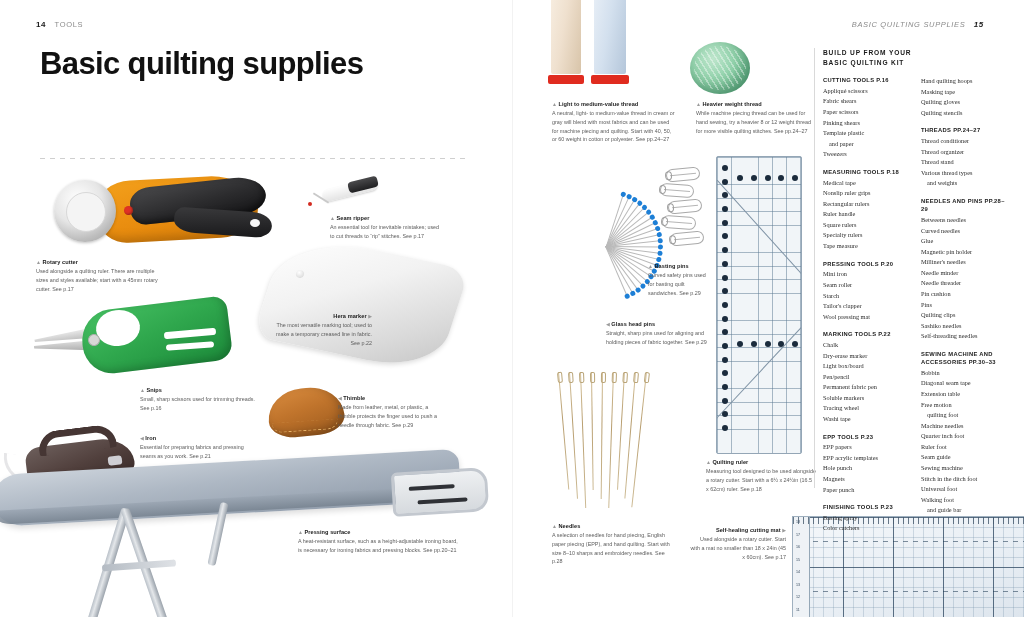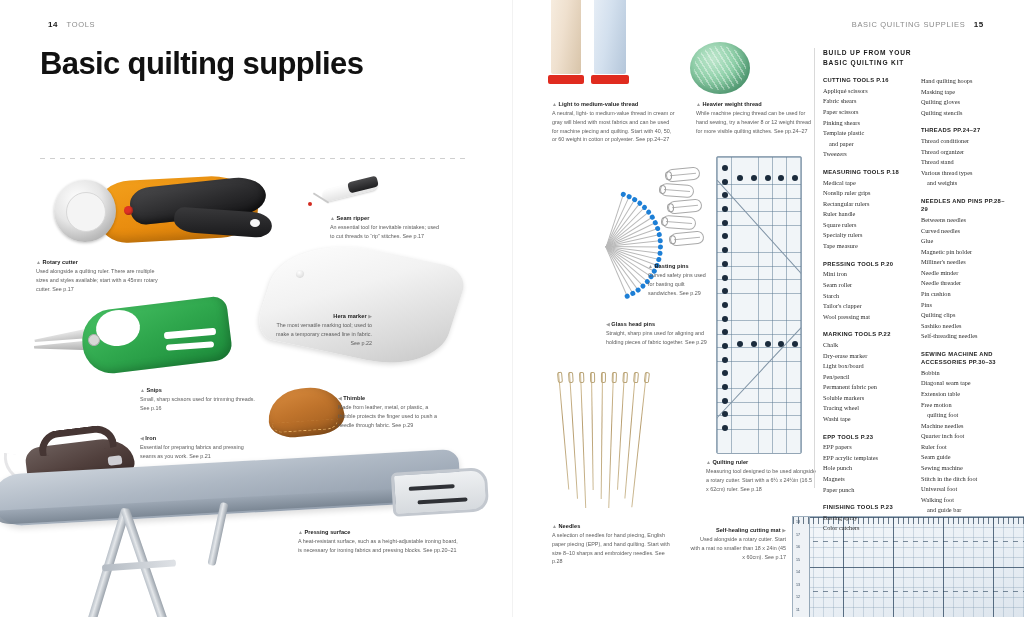--- a/index.html
+++ b/index.html
@@ -14,22 +14,22 @@
   .page { position: relative; height: 617px; background: #fff; }
   .page-left  { width: 512px; }
   .page-right { width: 512px; }
   .gutter { position: absolute; left: 512px; top: 0; width: 1px; height: 617px;
             background: #f2f2f2; }
 
   
   .runhead { position: absolute; top: 20px; font-size: 7.5px; letter-spacing: .09em;
              color: #8b8b8b; font-family: "Liberation Sans", sans-serif; }
   .runhead .folio { color: #1a1a1a; font-weight: bold; font-size: 8px; }
-  .runhead-left  { left: 48px; }
-  .runhead-right { right: 40px; text-align: right; }
+  .runhead-left  { left: 36px; }
+  .runhead-right { right: 40px; text-align: right; font-style: italic; }
 
   
   .title {
     position: absolute; left: 40px; top: 48px; width: 400px;
     font-size: 31px; font-weight: bold; letter-spacing: -0.02em;
     color: #111; line-height: 1.05;
     font-family: "Liberation Sans", sans-serif;
   }
   .intro {
     position: absolute; left: 40px; top: 92px; width: 330px;

